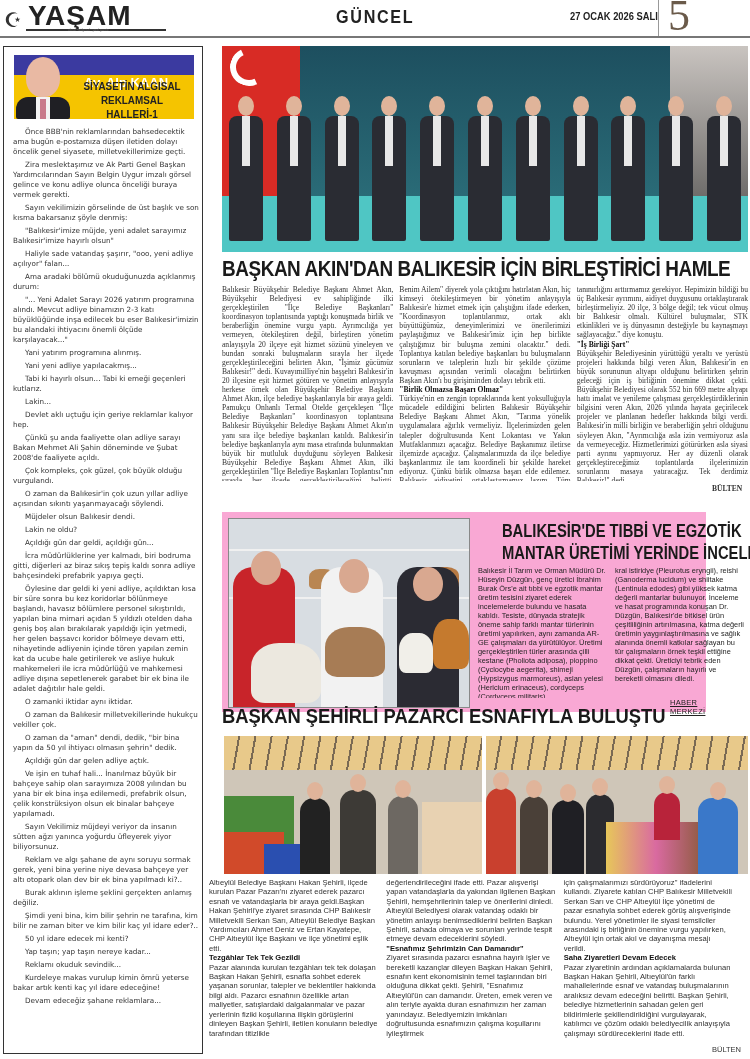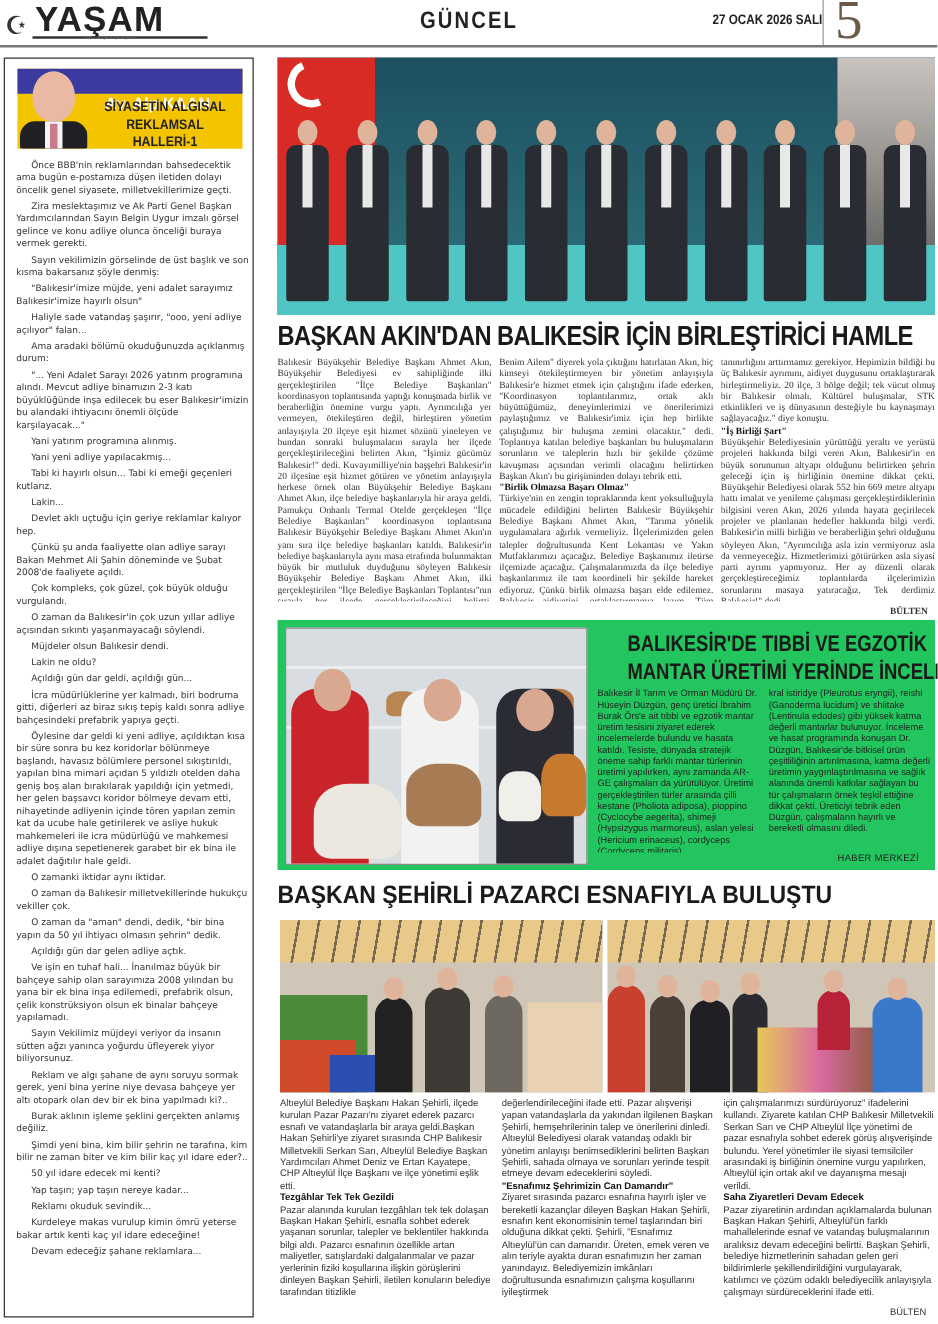--- a/index.html
+++ b/index.html
@@ -44,41 +44,41 @@
   .person .h { position: absolute; left: 9px; top: 0; width: 16px; height: 20px; border-radius: 50%; background: #e0b49a; }
   .person .b { position: absolute; left: 0; top: 20px; width: 34px; height: 125px; background: #2a2c33; border-radius: 8px 8px 2px 2px; }
   .person .s { position: absolute; left: 13px; top: 20px; width: 8px; height: 50px; background: #e8e8e8; }
   .headline1 { position: absolute; left: 222px; top: 256px; width: 526px; font-weight: bold; font-size: 22px; letter-spacing: -0.5px; color: #1a1a1a; line-height: 26px; transform: scaleX(0.86); transform-origin: left; white-space: nowrap; }
   .a1-cols { position: absolute; left: 222px; top: 285px; width: 526px; height: 196px; display: flex; gap: 6px; }
   .a1-cols .c { flex: 1; font-family: "Liberation Serif", serif; font-size: 7.6px; line-height: 9.1px; color: #333; overflow: hidden; text-align: justify; }
   .a1-cols .c b { color: #111; }
   .byline1 { position: absolute; left: 712px; top: 484px; font-family: "Liberation Serif", serif; font-weight: bold; font-size: 7.5px; color: #333; }
 
   
-  .box2 { position: absolute; left: 222px; top: 496px; width: 526px; height: 200px; background: #22c55e; }
+  .box2 { position: absolute; left: 222px; top: 512px; width: 484px; height: 200px; background: #f9a8d4; }
   .photo2 { position: absolute; left: 6px; top: 6px; width: 240px; height: 188px; background: #d8dde2; overflow: hidden; border: 1px solid #888; }
   .photo2 .shelf { position: absolute; left: 0; width: 240px; height: 2px; background: #f0f0f0; }
   .photo2 .man { position: absolute; bottom: 0; width: 62px; height: 140px; border-radius: 20px 20px 0 0; }
   .photo2 .mh { position: absolute; width: 30px; height: 34px; border-radius: 50%; background: #d9a890; }
   .photo2 .mush { position: absolute; border-radius: 40% 40% 20% 20%; }
   .headline2 { position: absolute; left: 256px; top: 8px; width: 266px; text-align: center; font-weight: bold; font-size: 18px; line-height: 22px; color: #1a1a1a; transform: scaleX(0.82); transform-origin: center; white-space: nowrap; }
   .a2-cols { position: absolute; left: 256px; top: 54px; width: 266px; height: 132px; display: flex; gap: 8px; }
   .a2-cols .c { flex: 1; font-family: "Liberation Sans", sans-serif; font-size: 7.4px; line-height: 9px; color: #1f1f1f; overflow: hidden; }
-  .byline2 { position: absolute; left: 448px; top: 186px; font-size: 7.5px; color: #222; letter-spacing: 0.3px; }
+  .byline2 { position: absolute; left: 448px; top: 186px; font-size: 7.5px; color: #222; letter-spacing: 0.3px; text-decoration: underline; }
 
   
   .headline3 { position: absolute; left: 222px; top: 702px; width: 526px; font-weight: bold; font-size: 20px; line-height: 28px; color: #1a1a1a; transform: scaleX(0.92); transform-origin: left; white-space: nowrap; }
   .photo3a, .photo3b { position: absolute; top: 736px; height: 138px; overflow: hidden; background: #cfc6b8; }
   .photo3a { left: 224px; width: 258px; }
   .photo3b { left: 486px; width: 262px; }
   .roof { position: absolute; left: 0; top: 0; width: 100%; height: 34px; background: repeating-linear-gradient(100deg, #e8c98a 0 14px, #7a6a54 14px 16px); }
   .stall { position: absolute; }
   .walker { position: absolute; bottom: 0; border-radius: 14px 14px 0 0; }
   .walker .wh { position: absolute; left: 50%; margin-left: -8px; top: -16px; width: 16px; height: 18px; border-radius: 50%; background: #e0b49a; }
-  .a3-cols { position: absolute; left: 224px; top: 878px; width: 524px; height: 166px; display: flex; gap: 8px; }
+  .a3-cols { position: absolute; left: 209px; top: 878px; width: 524px; height: 166px; display: flex; gap: 8px; }
   .a3-cols .c { flex: 1; font-family: "Liberation Sans", sans-serif; font-size: 7.6px; line-height: 9.4px; color: #333; overflow: hidden; }
   .a3-cols .c b { color: #111; }
   .byline3 { position: absolute; left: 712px; top: 1045px; font-size: 7.5px; color: #333; }
 </style>
 </head>
 <body>
 
 <div class="masthead">
   <div class="logo">
     <span class="crescent">☪</span>

